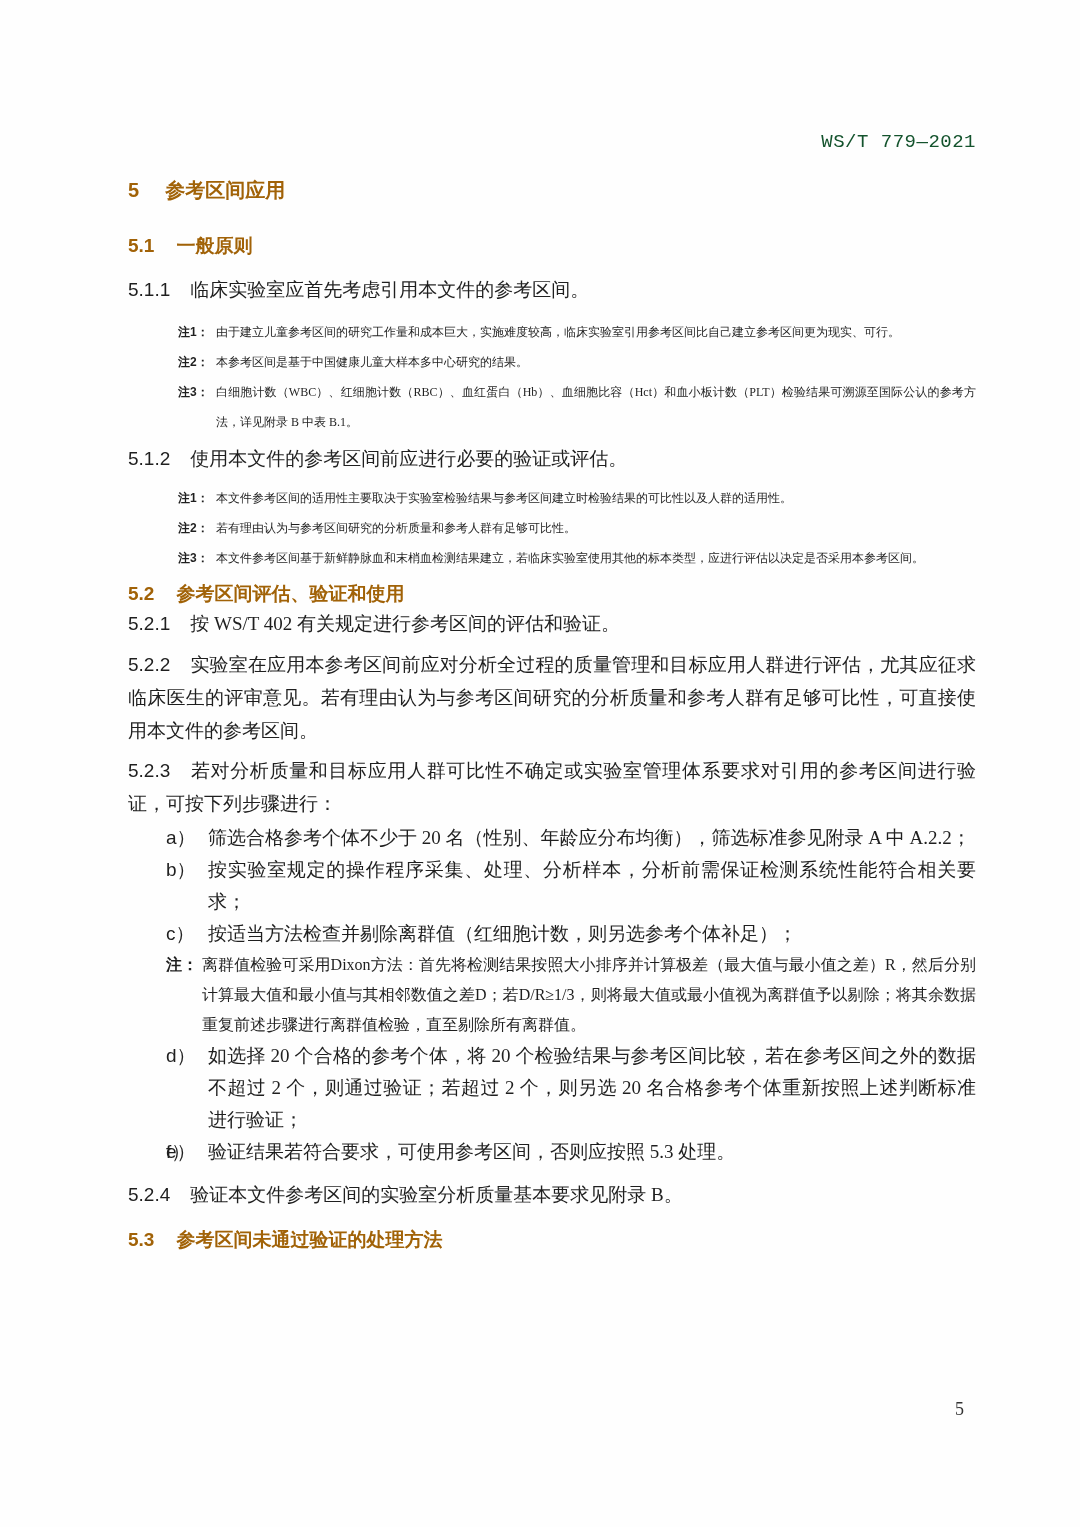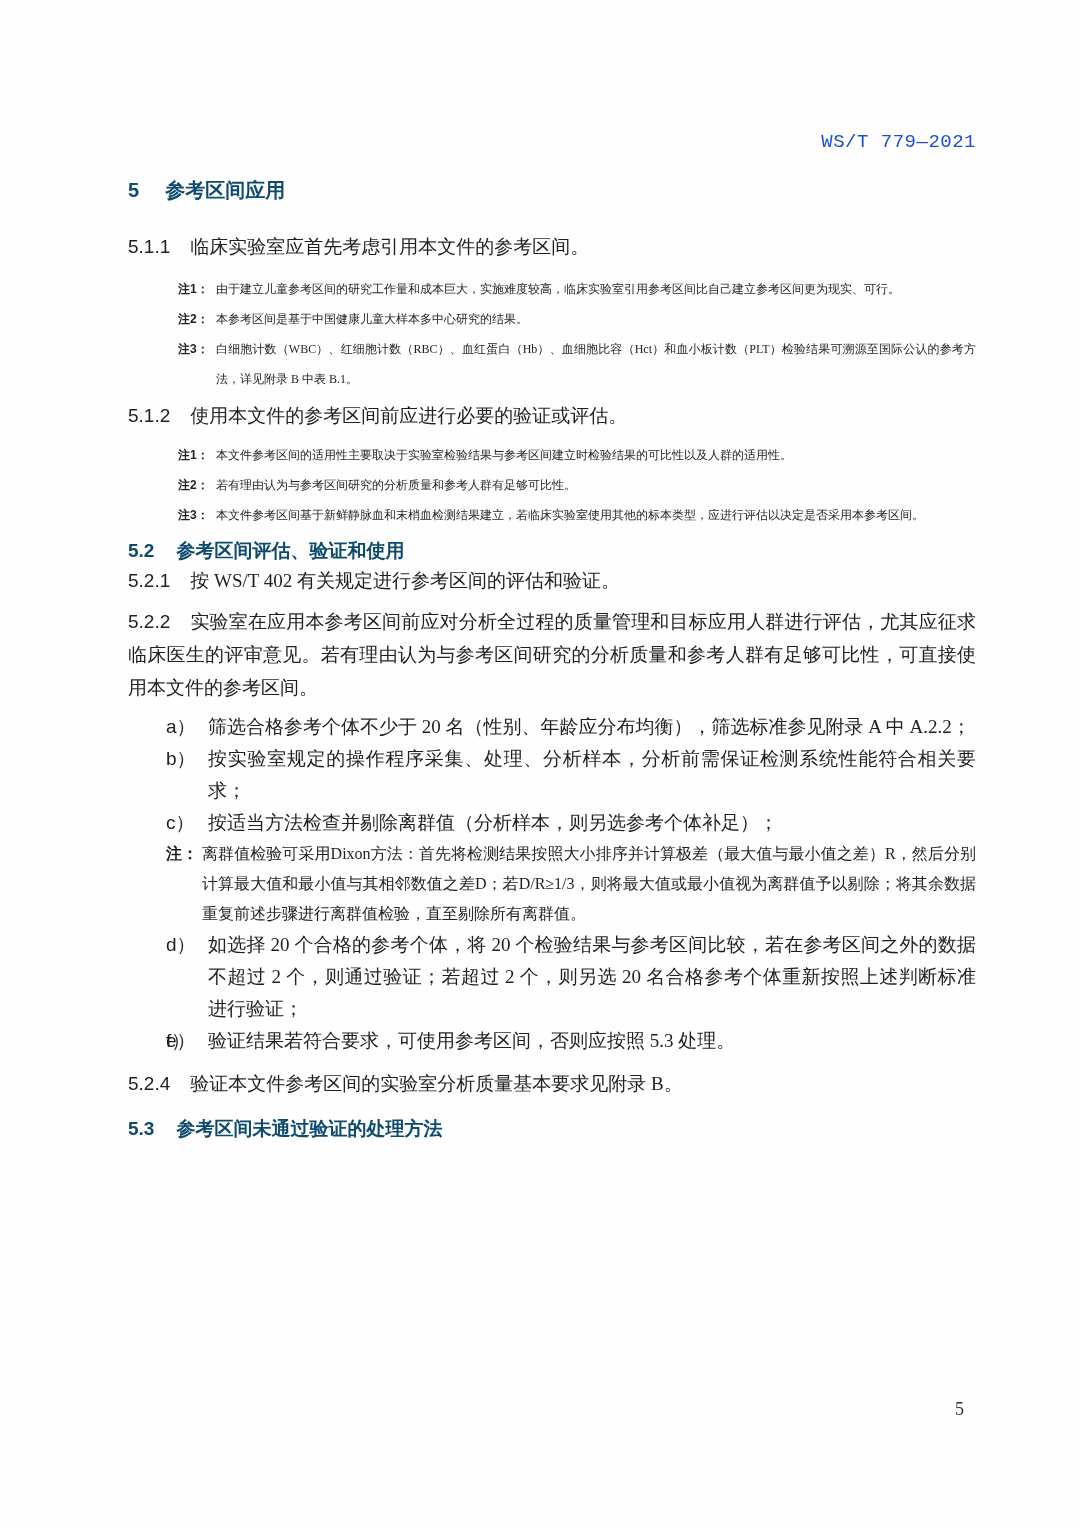--- a/index.html
+++ b/index.html
@@ -18,35 +18,35 @@
     font-family: "Liberation Serif", "DejaVu Serif", serif;
   }
   
   .std-code {
     position: absolute;
     top: 131px;
     right: 104px;
     font-family: "Liberation Mono", "DejaVu Sans Mono", monospace;
     font-size: 19px;
     letter-spacing: 0.5px;
-    color: #1d4ed8;
+    color: #14532d;
     white-space: nowrap;
   }
   
   .content {
     position: absolute;
     left: 128px;
     top: 178px;
     width: 848px;
   }
   
   .h {
     font-family: "Liberation Sans", "DejaVu Sans", sans-serif;
     font-weight: bold;
-    color: #0c4a6e;
+    color: #a16207;
     line-height: 24px;
   }
   .h1 { font-size: 20px; margin-bottom: 32px; }
   .h2 { font-size: 19px; }
   .h .hnum  { display: inline-block; }
   .h1 .hnum { margin-right: 26px; }
   .h2 .hnum { margin-right: 22px; }
   .mb-s51 { margin-bottom: 19px; }
   .mb-s52 { margin-bottom: 5px; }
   
@@ -136,20 +136,23 @@
 <div class="page">
 
   <div class="std-code">WS/T 779—2021</div>
 
   <div class="content">
 
     <div class="h h1">
       <span class="hnum">5</span><span class="htitle">参考区间应用</span>
     </div>
 
+    <div class="h h2 mb-s51">
+      <span class="hnum">5.1</span><span class="htitle">一般原则</span>
+    </div>
 
     <div class="clause mb-c511">
       <span class="cnum">5.1.1</span><span>临床实验室应首先考虑引用本文件的参考区间。</span>
     </div>
 
     <div class="notes">
       <div class="note">
         <span class="nlabel">注1：</span><span>由于建立儿童参考区间的研究工作量和成本巨大，实施难度较高，临床实验室引用参考区间比自己建立参考区间更为现实、可行。</span>
       </div>
       <div class="note">
@@ -181,30 +184,33 @@
     </div>
 
     <div class="clause mb-c521">
       <span class="cnum">5.2.1</span><span>按 WS/T 402 有关规定进行参考区间的评估和验证。</span>
     </div>
 
     <div class="clause wrap mb-c522">
       <span class="cnum">5.2.2</span><span>实验室在应用本参考区间前应对分析全过程的质量管理和目标应用人群进行评估，尤其应征求临床医生的评审意见。若有理由认为与参考区间研究的分析质量和参考人群有足够可比性，可直接使用本文件的参考区间。</span>
     </div>
 
+    <div class="clause wrap mb-c523">
+      <span class="cnum">5.2.3</span><span>若对分析质量和目标应用人群可比性不确定或实验室管理体系要求对引用的参考区间进行验证，可按下列步骤进行：</span>
+    </div>
 
     <div class="steps">
       <div class="li">
         <span class="llabel">a）</span><span>筛选合格参考个体不少于 20 名（性别、年龄应分布均衡），筛选标准参见附录 A 中 A.2.2；</span>
       </div>
       <div class="li">
         <span class="llabel">b）</span><span>按实验室规定的操作程序采集、处理、分析样本，分析前需保证检测系统性能符合相关要求；</span>
       </div>
       <div class="li">
-        <span class="llabel">c）</span><span>按适当方法检查并剔除离群值（分析样本，则另选参考个体补足）；</span>
+        <span class="llabel">c）</span><span>按适当方法检查并剔除离群值（红细胞计数，则另选参考个体补足）；</span>
       </div>
     </div>
 
     <div class="note-inline">
       <span class="nlabel">注：</span><span>离群值检验可采用Dixon方法：首先将检测结果按照大小排序并计算极差（最大值与最小值之差）R，然后分别计算最大值和最小值与其相邻数值之差D；若D/R≥1/3，则将最大值或最小值视为离群值予以剔除；将其余数据重复前述步骤进行离群值检验，直至剔除所有离群值。</span>
     </div>
 
     <div class="steps last">
       <div class="li">
         <span class="llabel">d）</span><span>如选择 20 个合格的参考个体，将 20 个检验结果与参考区间比较，若在参考区间之外的数据不超过 2 个，则通过验证；若超过 2 个，则另选 20 名合格参考个体重新按照上述判断标准进行验证；</span>

